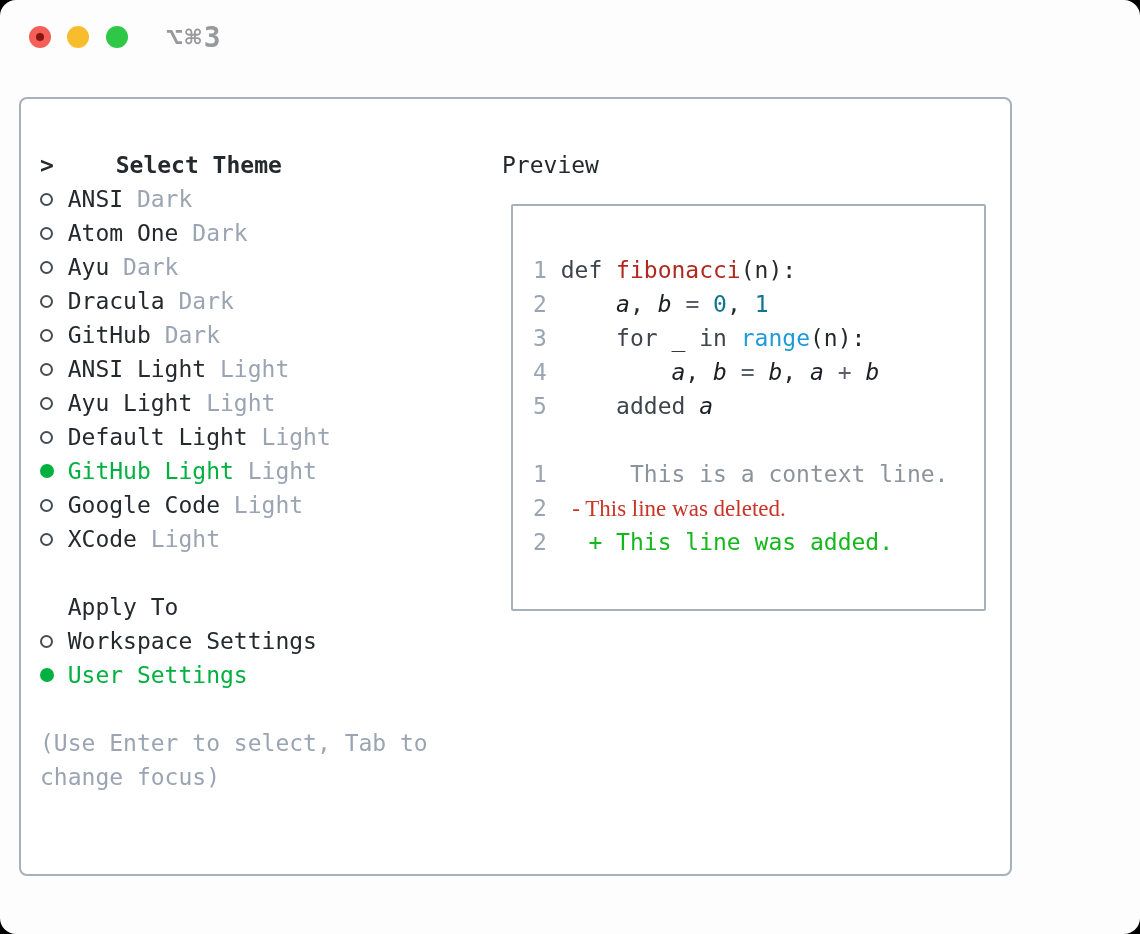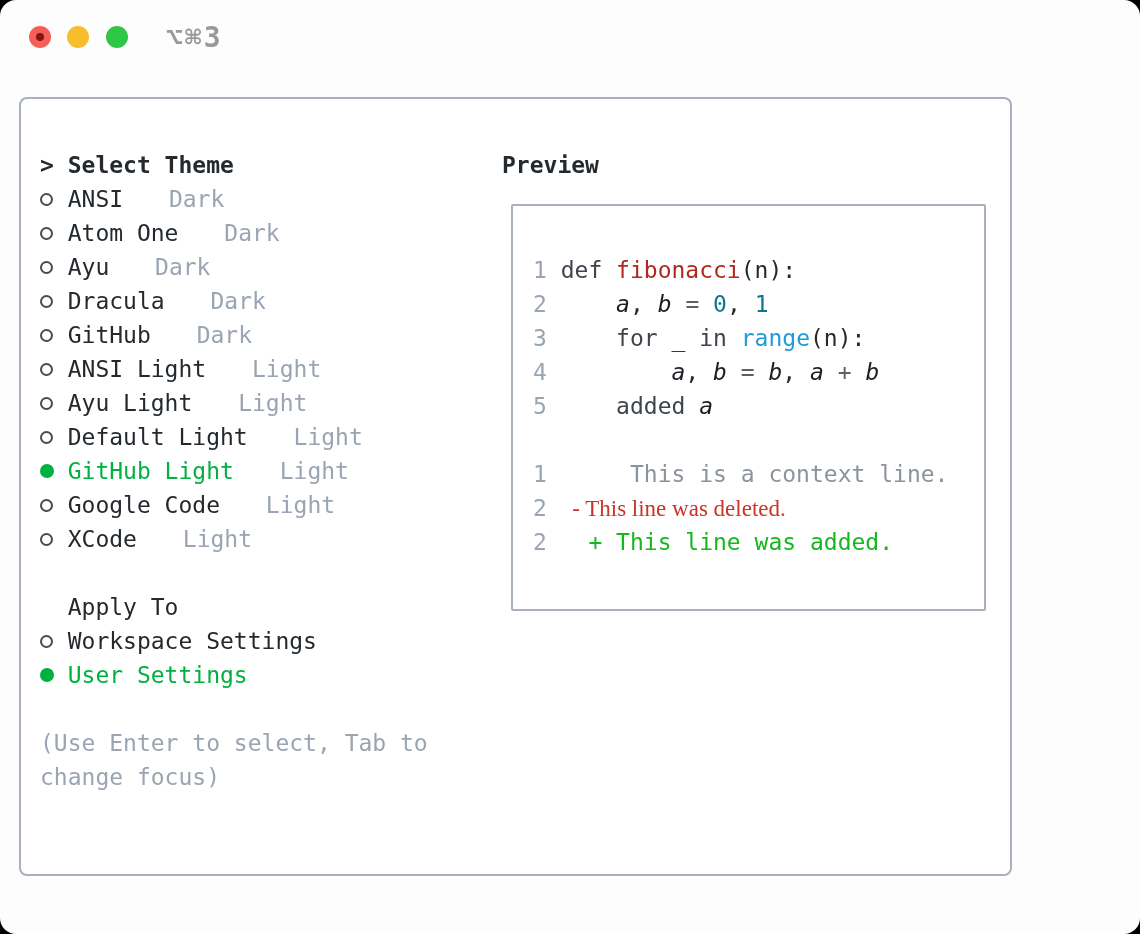--- a/index.html
+++ b/index.html
@@ -21,33 +21,33 @@
   
   .panel{position:absolute;left:19px;top:97px;width:993px;height:779px;
       border:2px solid var(--panel-border);border-radius:8px;background:#fff;
       box-sizing:border-box;font-size:23px;line-height:34px;color:var(--text);}
 
   
   .col-left{position:absolute;left:19px;top:49px;}
   .row{display:flex;height:34px;align-items:center;white-space:pre;}
   .marker{width:2ch;display:flex;align-items:center;}
   .prompt{font-weight:bold;color:var(--text);}
-  .title{font-weight:bold;color:var(--text);}
+  .title{font-weight:bold;color:var(--text);margin-left:48px;}
   .circle{width:13px;height:13px;border-radius:50%;border:2px solid var(--radio-ring);
       box-sizing:border-box;}
   .circle.sel{width:14px;height:14px;border:none;background:var(--accent-green);}
   .nm{color:var(--text);}
   .nm.sel{color:var(--accent-green);}
-  .suffix{color:var(--muted);margin-left:32px;}
+  .suffix{color:var(--muted);}
   .spacer{height:34px;}
   .hint{color:var(--muted);white-space:pre;}
 
   
   .preview-title{position:absolute;left:481px;top:49px;height:34px;line-height:34px;
-      font-weight:bold;color:var(--text);}
+      font-weight:normal;color:var(--text);}
   .preview-box{position:absolute;left:490px;top:105px;width:475px;height:407px;
       border:2px solid var(--panel-border);border-radius:2px;background:#fff;
       box-sizing:border-box;padding:47px 0 4px 20px;overflow:hidden;}
   .pline{height:34px;line-height:34px;white-space:pre;font-size:23px;}
   .ln{color:var(--linenum);}
   .tk-text{color:var(--text);}
   .tk-keyword{color:var(--code-keyword);}
   .tk-func{color:var(--code-func);}
   .tk-number{color:var(--code-number);}
   .tk-builtin{color:var(--code-builtin);margin-top:20px;}

